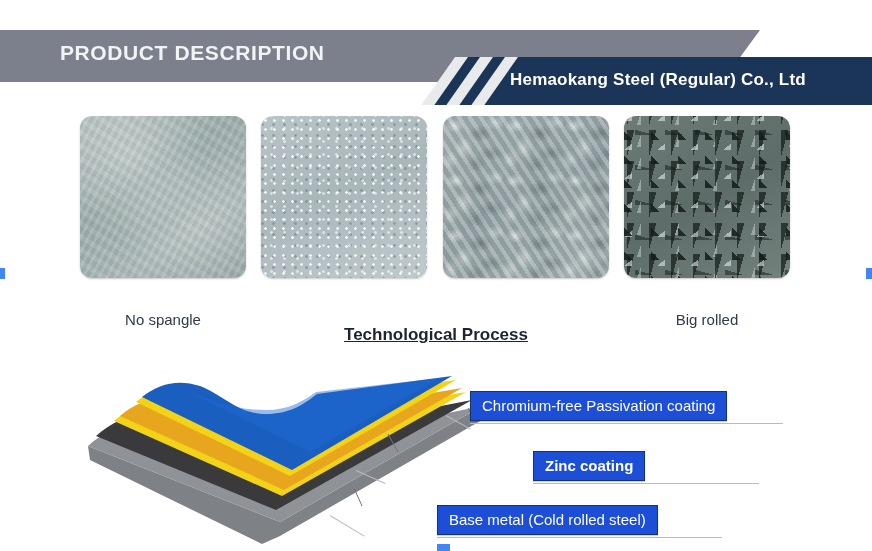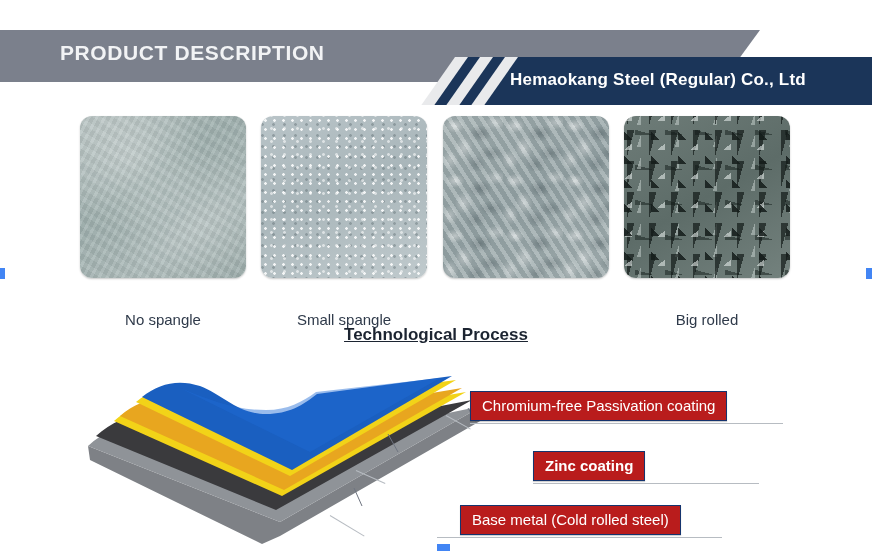--- a/index.html
+++ b/index.html
@@ -133,28 +133,28 @@
     font-size:17px;font-weight:bold;color:#1c2431;text-decoration:underline;
   }
 
   
   .diagram{position:absolute;left:70px;top:348px;width:420px;height:200px;}
   .diagram svg{display:block;}
 
   
   .callout{
     position:absolute;
-    background:#b91c1c;border:1px solid #15346e;
+    background:#1d4ed8;border:1px solid #15346e;
     color:#ffffff;font-size:15px;
     padding:5px 11px 6px 11px;white-space:nowrap;
     box-shadow:0 1px 1px rgba(0,0,0,.18);
   }
   .c1{left:470px;top:391px;}
   .c2{left:533px;top:451px;font-weight:bold;}
-  .c3{left:460px;top:505px;}
+  .c3{left:437px;top:505px;}
   .lead{position:absolute;height:1px;background:#b7bcc2;}
   .ld1{left:470px;top:423px;width:313px;}
   .ld2{left:533px;top:483px;width:226px;}
   .ld3{left:437px;top:537px;width:285px;}
   .leadang{position:absolute;background:#b7bcc2;height:1px;transform-origin:left center;}
 
   
   .edge-mark{position:absolute;background:#4285f4;}
   .em-left{left:0;top:268px;width:5px;height:11px;}
   .em-right{left:866px;top:268px;width:6px;height:11px;}
@@ -182,21 +182,20 @@
     <div class="sw-inner tex-small"></div>
   </div>
   <div class="sw sw3">
     <div class="sw-inner tex-reg"></div>
   </div>
   <div class="sw sw4">
     <div class="sw-inner tex-big"></div>
   </div>
 
   <div class="sw-lab l1">No spangle</div>
-  <div class="sw-lab l2">Small spangle</div>
   <div class="sw-lab l4">Big rolled</div>
 
   <div class="proc-title">Technological Process</div>
 
   <div class="diagram">
     <svg width="420" height="200" viewBox="0 0 420 200">
 
       <path d="M18,98 L20,112 L192,196 L210,188 L412,72 L412,58 L210,174 Z" fill="#7e8186"></path>
 
       <path d="M18,98

